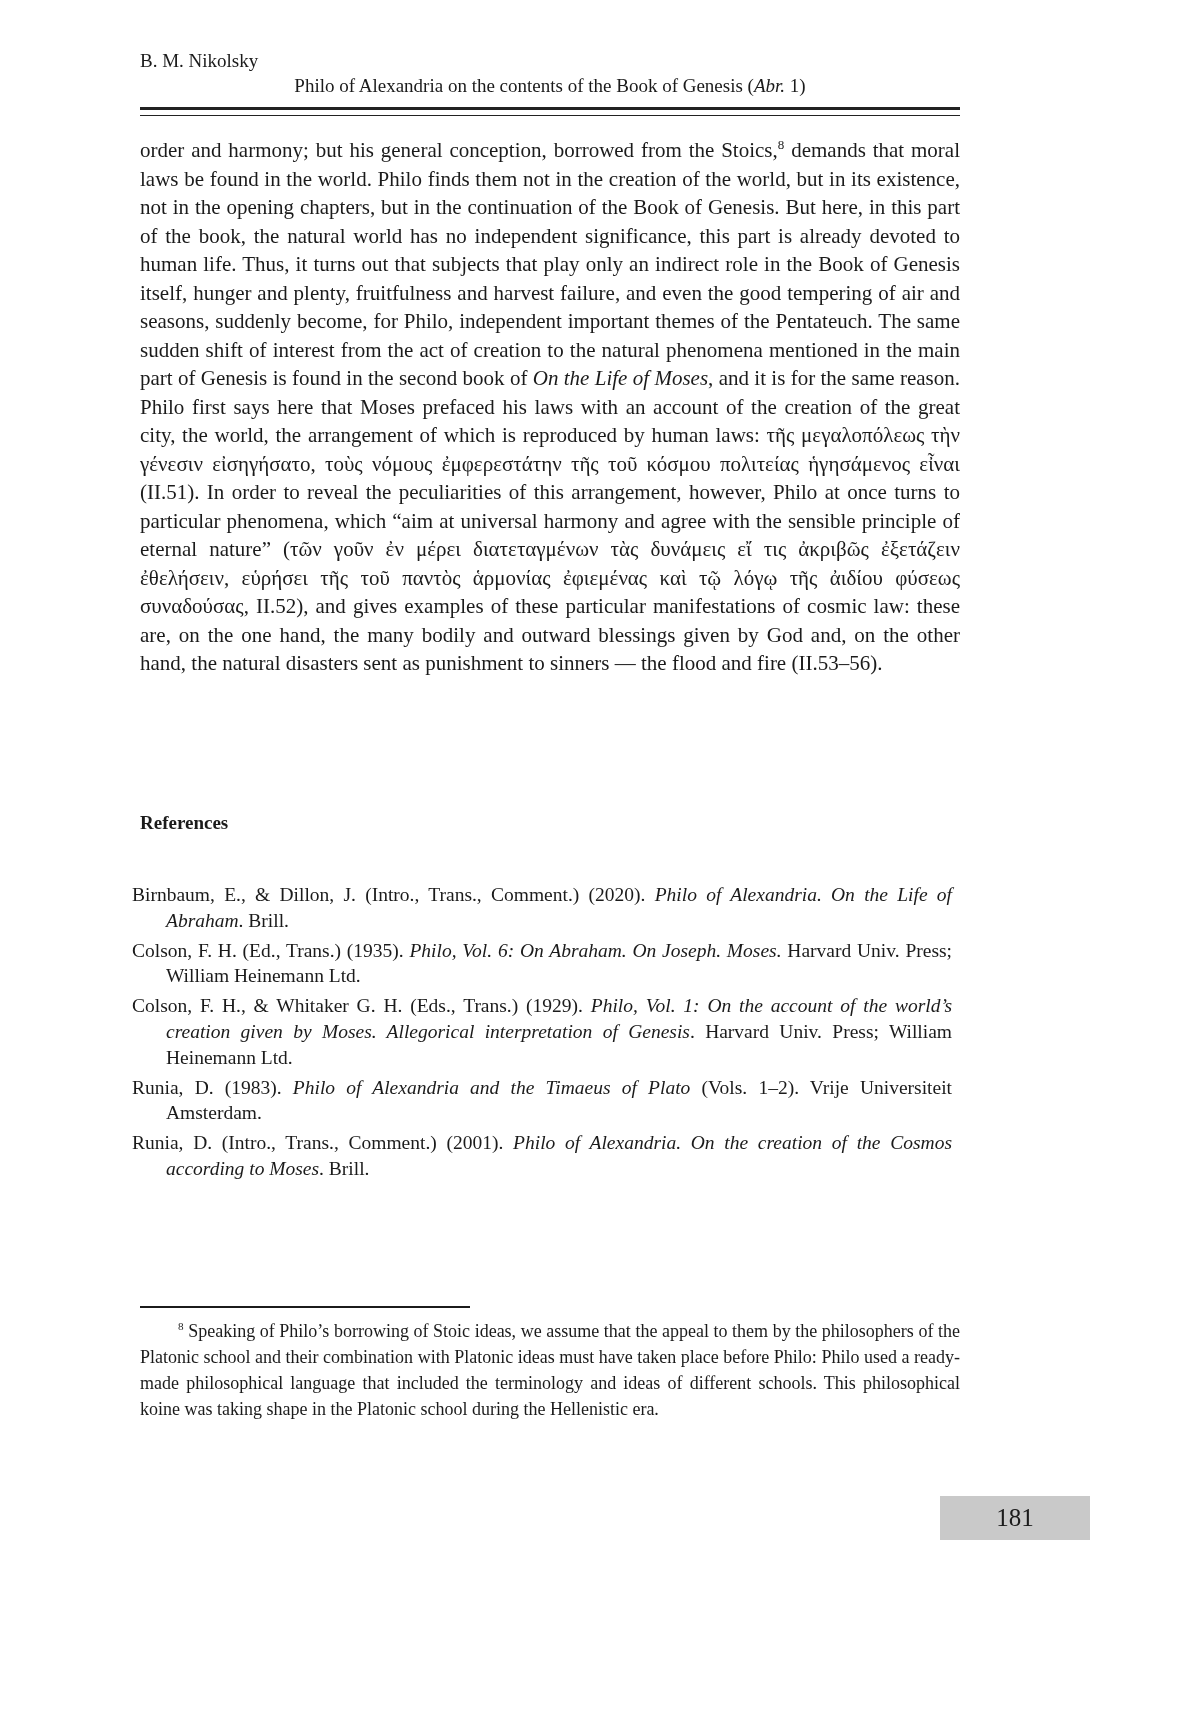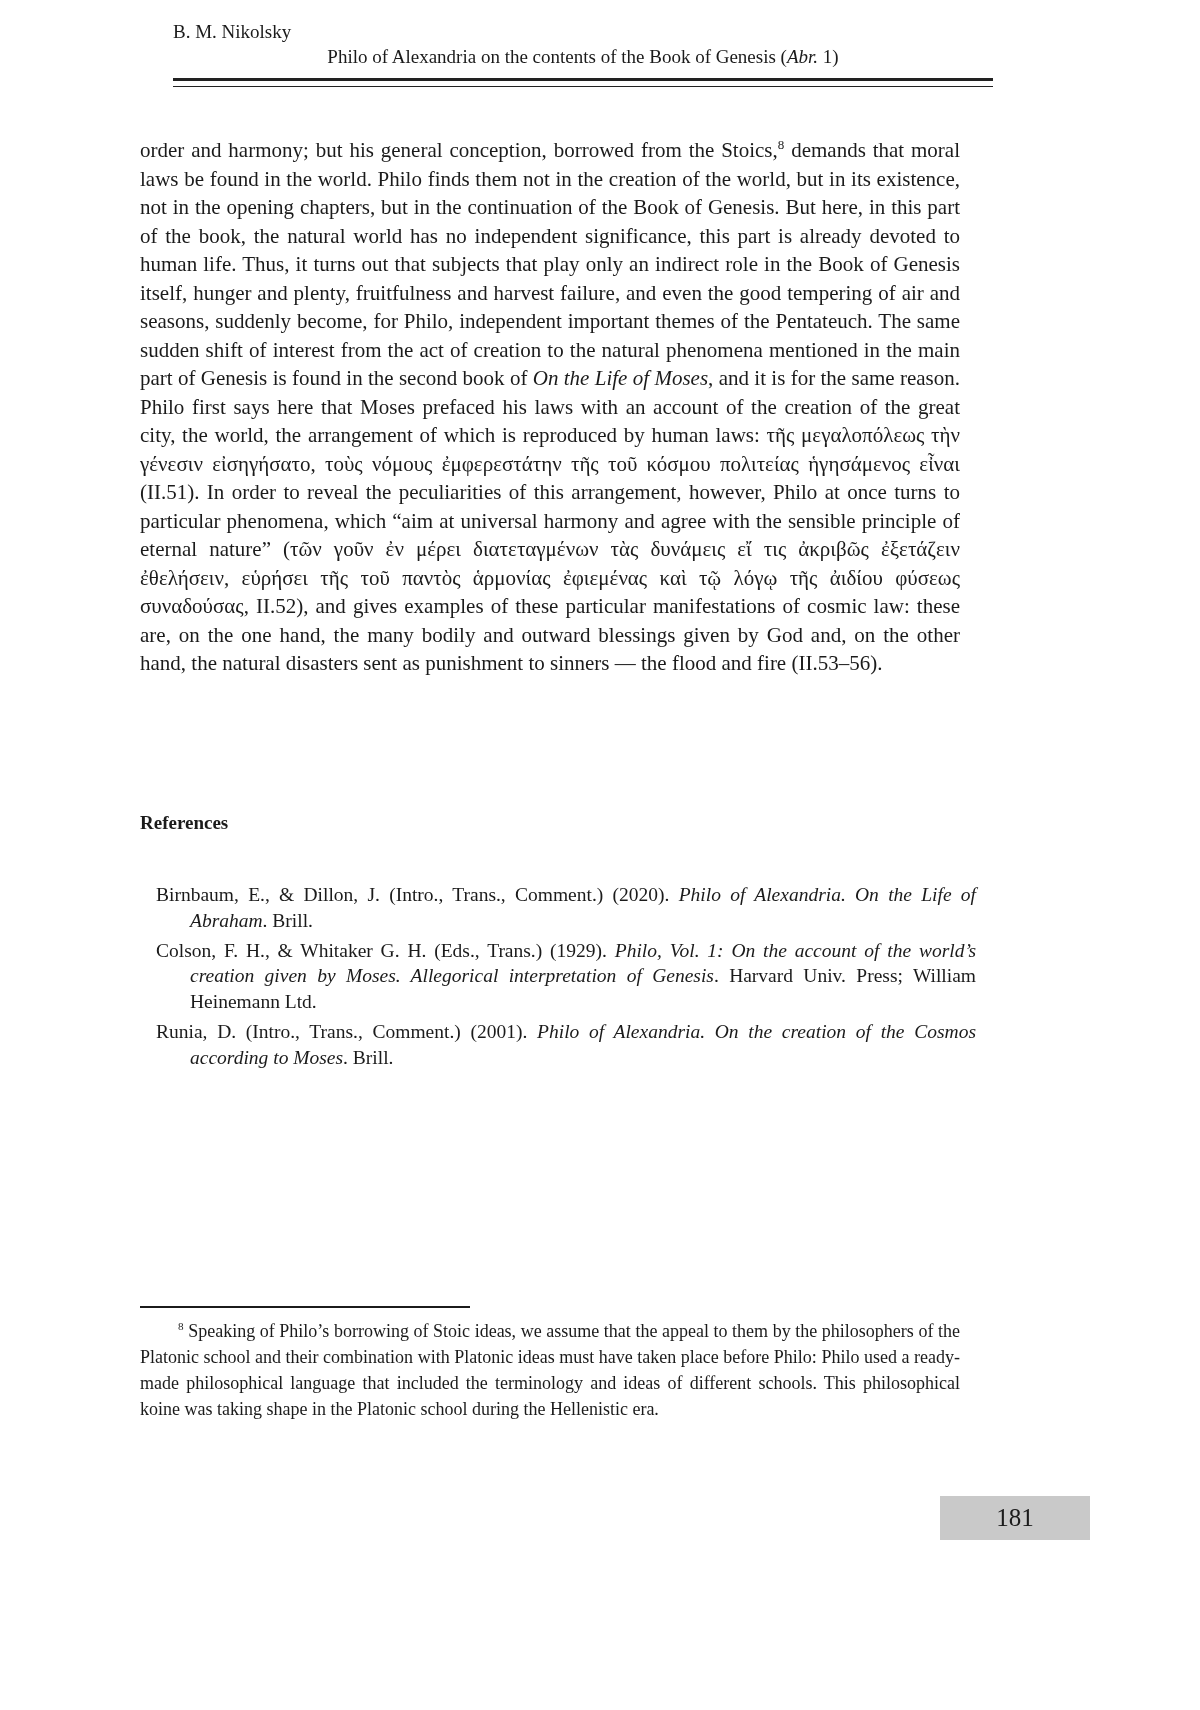--- a/index.html
+++ b/index.html
@@ -10,23 +10,22 @@
     width: 1200px;
     height: 1710px;
     margin: 0 auto;
     background: #ffffff;
     color: #1b1b1b;
     overflow: hidden;
   }
   .page-header {
     position: absolute;
     left: 140px;
-    top: 19px;
+    top: 48px;
     width: 820px;
-    margin-left: 33px;
   }
   .header-author {
     font-size: 19px;
     line-height: 25px;
   }
   .header-title {
     font-size: 19px;
     line-height: 25px;
     text-align: center;
   }
@@ -54,21 +53,21 @@
   }
   .references-heading {
     position: absolute;
     left: 140px;
     top: 812px;
     font-size: 19px;
     font-weight: bold;
   }
   .references-list {
     position: absolute;
-    left: 156px;
+    left: 132px;
     top: 882px;
     width: 820px;
   }
   .ref-entry {
     font-size: 19.5px;
     line-height: 25.8px;
     text-align: justify;
     padding-left: 34px;
     text-indent: -34px;
     margin-bottom: 4px;
@@ -120,21 +119,23 @@
     <div class="header-title"><span>Philo of Alexandria on the contents of the Book of Genesis (</span><i>Abr.</i><span> 1)</span></div>
     <div class="double-rule"></div>
   </header>
 
   <p class="body-paragraph"><span>order and harmony; but his general conception, borrowed from the Stoics,</span><sup>8</sup><span> demands that moral laws be found in the world. Philo finds them not in the creation of the world, but in its existence, not in the opening chapters, but in the continuation of the Book of Genesis. But here, in this part of the book, the natural world has no independent significance, this part is already devoted to human life. Thus, it turns out that subjects that play only an indirect role in the Book of Genesis itself, hunger and plenty, fruitfulness and harvest failure, and even the good tempering of air and seasons, suddenly become, for Philo, independent important themes of the Pentateuch. The same sudden shift of interest from the act of creation to the natural phenomena mentioned in the main part of Genesis is found in the second book of </span><i>On the Life of Moses</i><span>, and it is for the same reason. Philo first says here that Moses prefaced his laws with an account of the creation of the great city, the world, the arrangement of which is reproduced by human laws: τῆς μεγαλοπόλεως τὴν γένεσιν εἰσηγήσατο, τοὺς νόμους ἐμφερεστάτην τῆς τοῦ κόσμου πολιτείας ἡγησάμενος εἶναι (II.51). In order to reveal the peculiarities of this arrangement, however, Philo at once turns to particular phenomena, which “aim at universal harmony and agree with the sensible principle of eternal nature” (τῶν γοῦν ἐν μέρει διατεταγμένων τὰς δυνάμεις εἴ τις ἀκριβῶς ἐξετάζειν ἐθελήσειν, εὑρήσει τῆς τοῦ παντὸς ἁρμονίας ἐφιεμένας καὶ τῷ λόγῳ τῆς ἀιδίου φύσεως συναδούσας, II.52), and gives examples of these particular manifestations of cosmic law: these are, on the one hand, the many bodily and outward blessings given by God and, on the other hand, the natural disasters sent as punishment to sinners — the flood and fire (II.53–56).</span></p>
 
   <h2 class="references-heading">References</h2>
 
   <div class="references-list">
       <p class="ref-entry"><span>Birnbaum, E., &amp; Dillon, J. (Intro., Trans., Comment.) (2020). </span><i>Philo of Alexandria. On the Life of Abraham</i><span>. Brill.</span></p>
+      <p class="ref-entry"><span>Colson, F. H. (Ed., Trans.) (1935). </span><i>Philo, Vol. 6: On Abraham. On Joseph. Moses.</i><span> Harvard Univ. Press; William Heinemann Ltd.</span></p>
       <p class="ref-entry"><span>Colson, F. H., &amp; Whitaker G. H. (Eds., Trans.) (1929). </span><i>Philo, Vol. 1: On the account of the world’s creation given by Moses. Allegorical interpretation of Genesis</i><span>. Harvard Univ. Press; William Heinemann Ltd.</span></p>
+      <p class="ref-entry"><span>Runia, D. (1983). </span><i>Philo of Alexandria and the Timaeus of Plato</i><span> (Vols. 1–2). Vrije Universiteit Amsterdam.</span></p>
       <p class="ref-entry"><span>Runia, D. (Intro., Trans., Comment.) (2001). </span><i>Philo of Alexandria. On the creation of the Cosmos according to Moses</i><span>. Brill.</span></p>
     </div>
 
   <div class="footnote-rule"></div>
 
   <p class="footnote-text"><sup>8</sup><span> Speaking of Philo’s borrowing of Stoic ideas, we assume that the appeal to them by the philosophers of the Platonic school and their combination with Platonic ideas must have taken place before Philo: Philo used a ready-made philosophical language that included the terminology and ideas of different schools. This philosophical koine was taking shape in the Platonic school during the Hellenistic era.</span></p>
 
   <div class="page-number-box" style="background: rgb(201, 201, 201); text-align: center;">
     <span class="page-number">181</span>
   </div>

